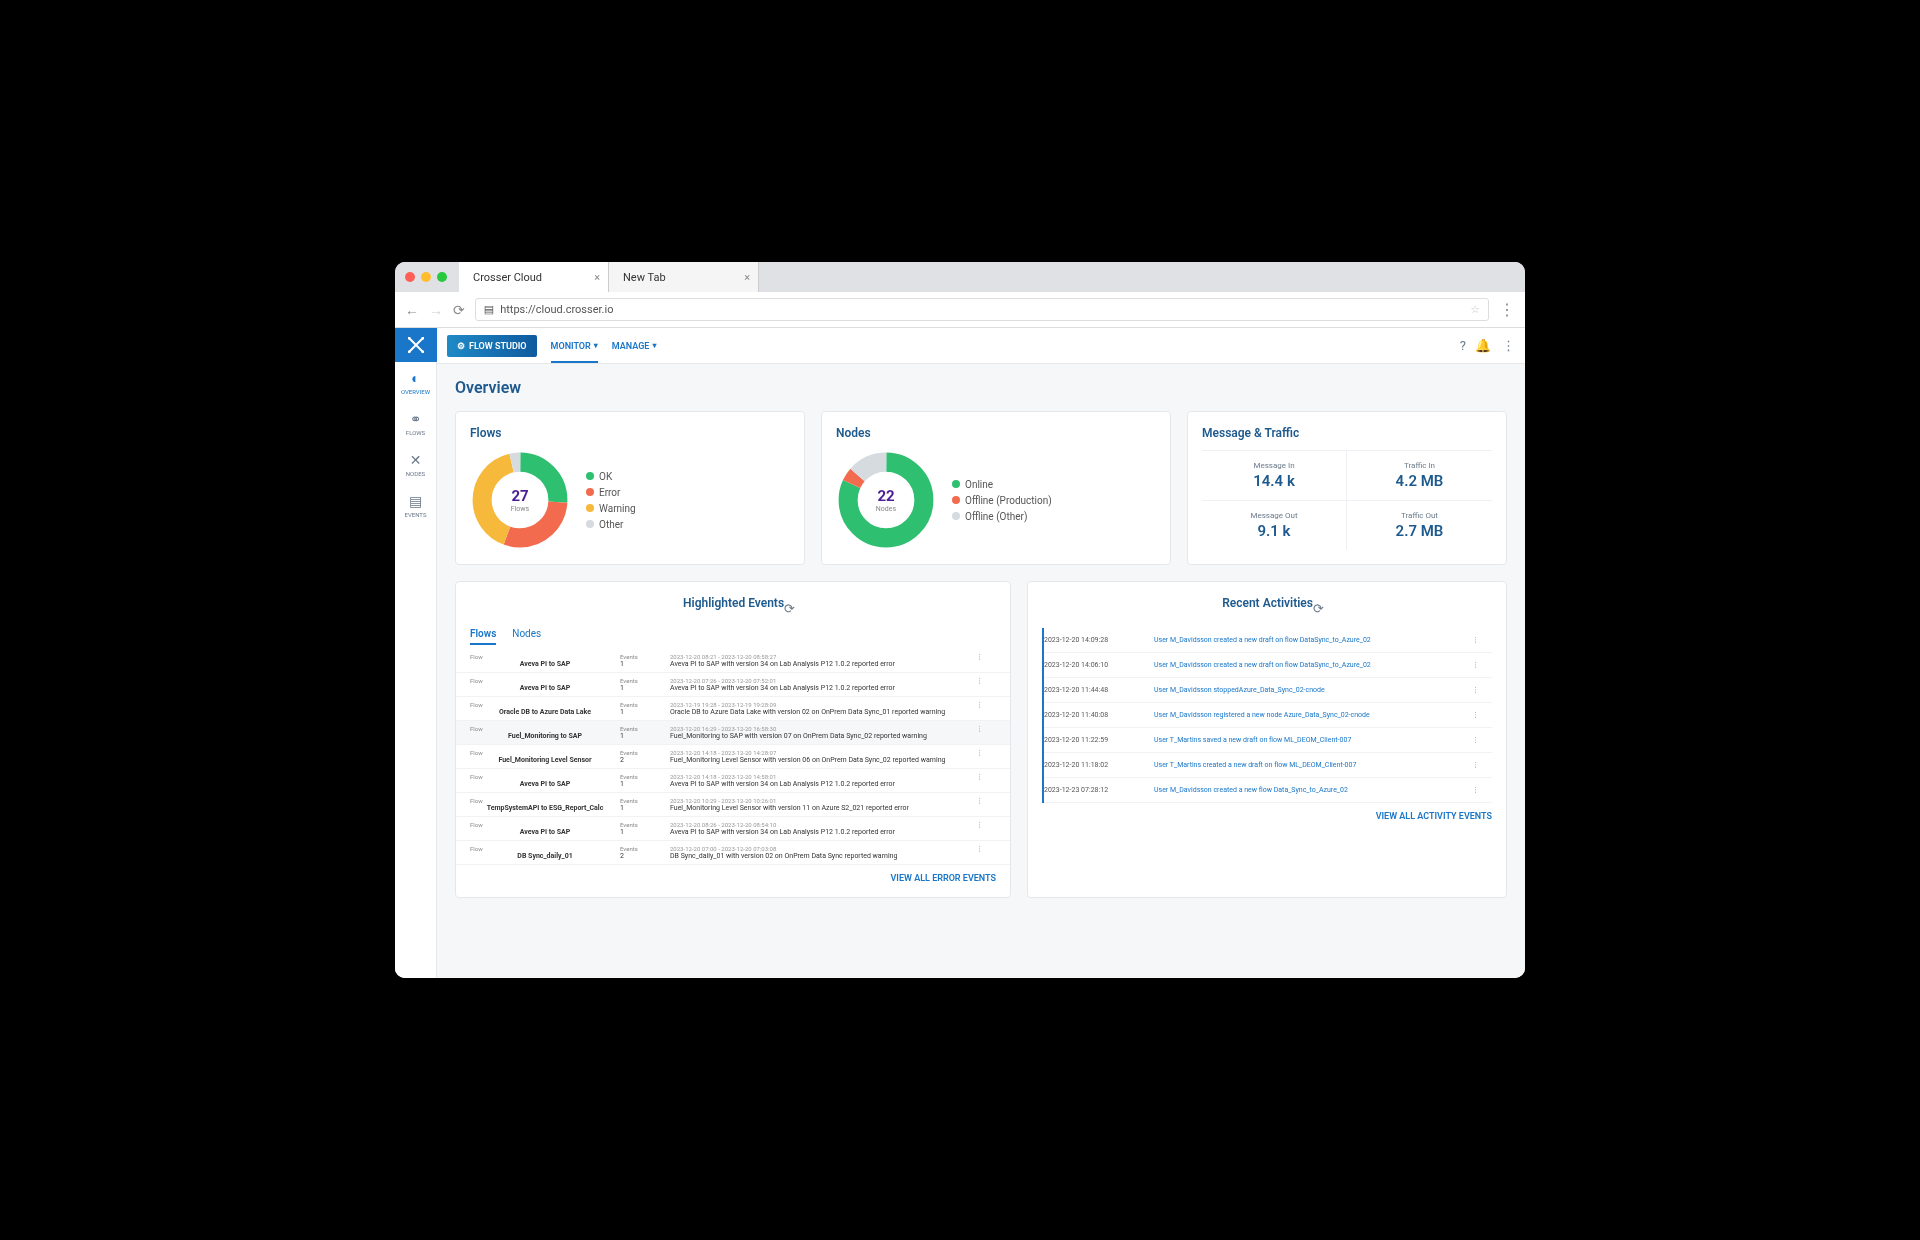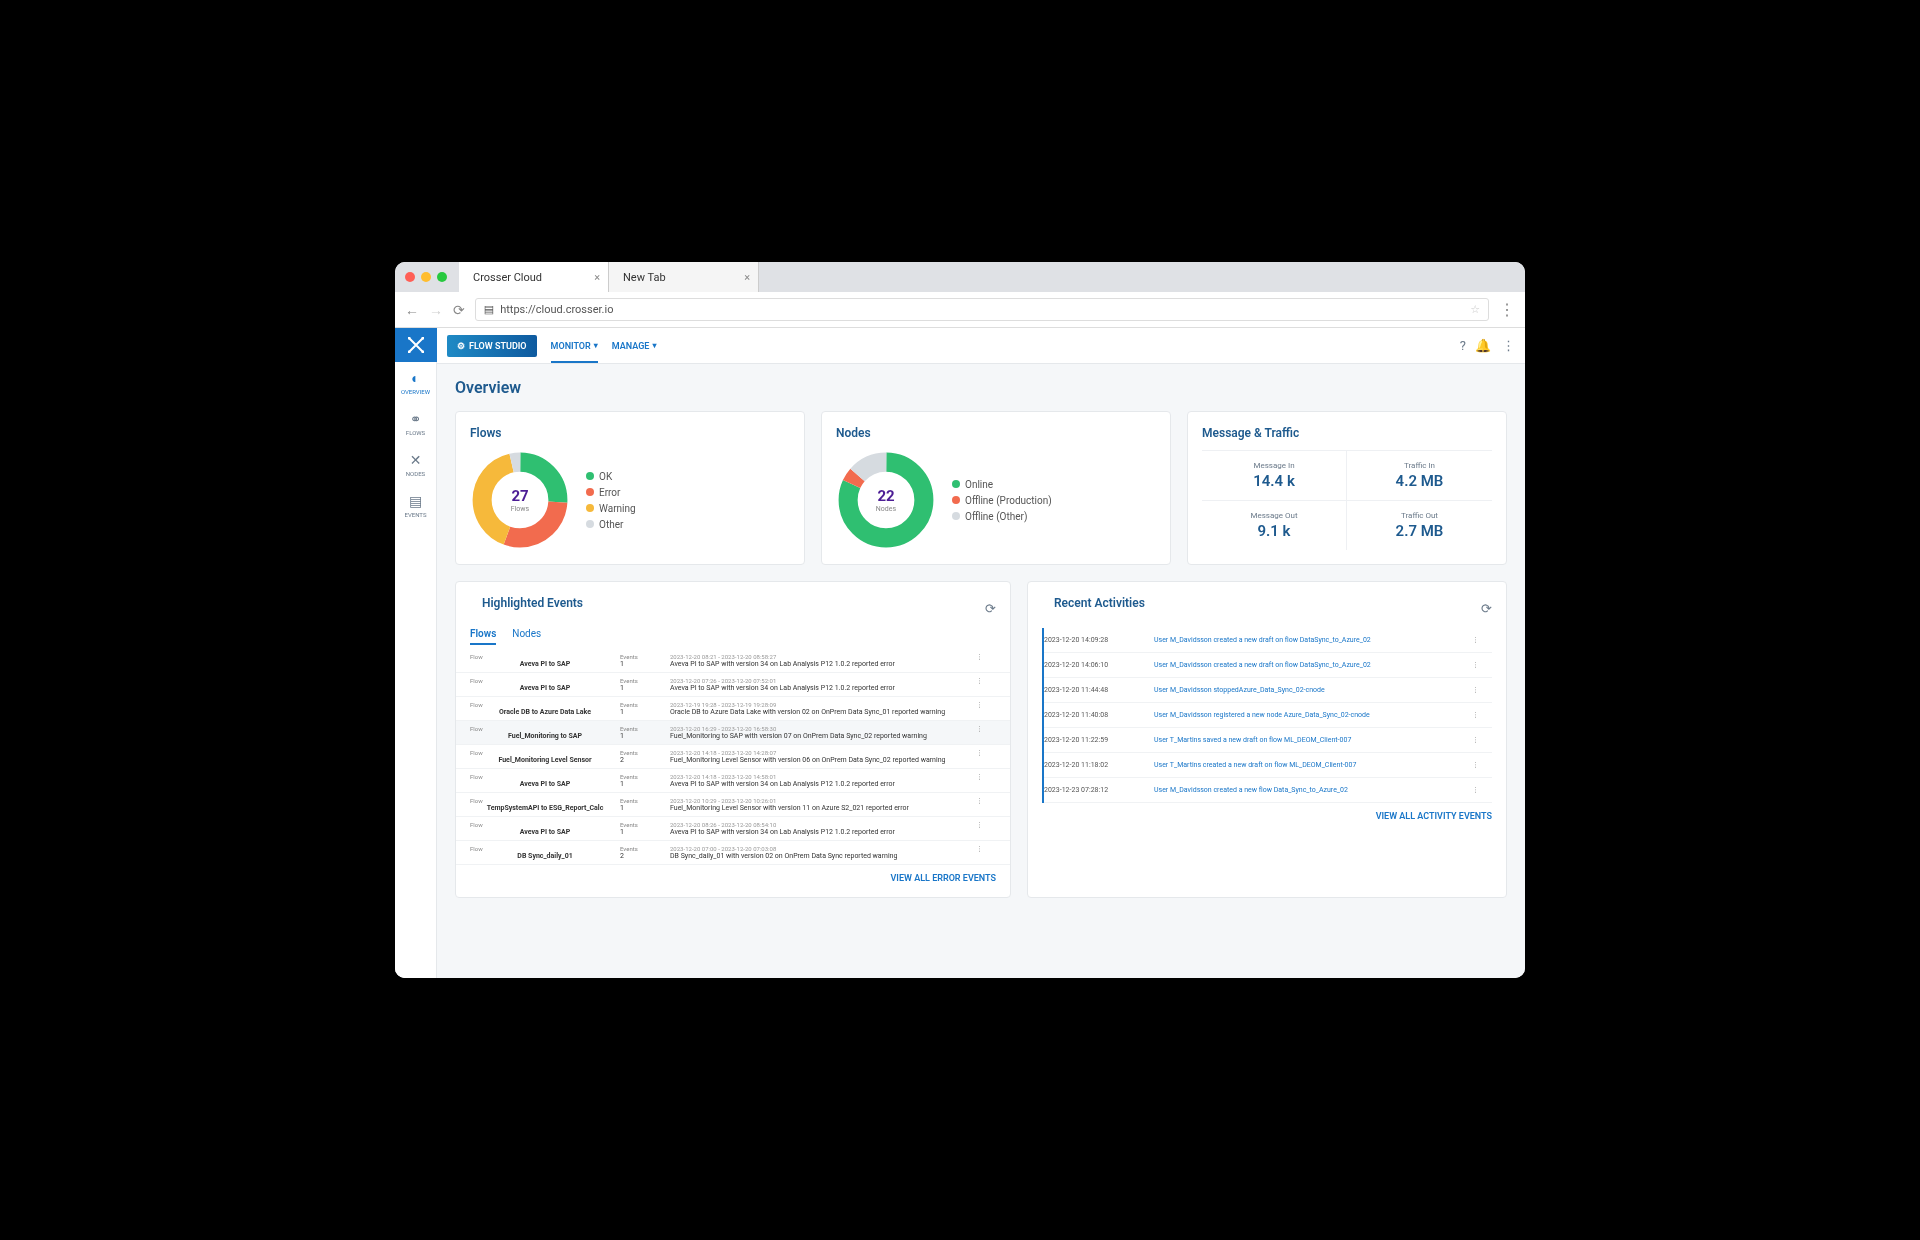--- a/index.html
+++ b/index.html
@@ -56,21 +56,21 @@
     .metrics-card { width: 320px; }
     .metrics-grid { display: grid; grid-template-columns: 1fr 1fr; }
     .metric-cell { padding: 10px; text-align: center; border-top: 1px solid #eef0f3; }
     .metric-cell:nth-child(odd) { border-right: 1px solid #eef0f3; }
     .metric-label { font-size: 8px; color: #6b7a8a; margin-bottom: 2px; }
     .metric-value { font-size: 15px; color: #1e5a8e; font-weight: 600; }
 
     .bottom-row { display: flex; gap: 16px; }
     .events-card { flex: 1; }
     .activities-card { width: 480px; }
-    .card-header { display: flex; align-items: center; justify-content: space-between; margin-left: 12px; }
+    .card-header { display: flex; align-items: center; justify-content: center; margin-left: 12px; }
     .refresh-icon { color: #6b7a8a; cursor: pointer; font-size: 13px; }
     .sub-tabs { display: flex; gap: 16px; margin-top: 8px; margin-bottom: 4px; font-size: 10px; }
     .sub-tab { color: #1976c8; padding-bottom: 4px; cursor: pointer; }
     .sub-tab.active { border-bottom: 2px solid #1976c8; font-weight: 600; }
 
     .events-list { max-height: 260px; overflow-y: auto; margin: 0 -14px; }
     .event-row { display: grid; grid-template-columns: 150px 50px 1fr 20px; padding: 4px 14px; border-bottom: 1px solid #f0f2f4; font-size: 7px; color: #333; }
     .event-row.highlight { background: #f5f7f9; }
     .event-head { color: #888; font-size: 6px; }
     .event-title { font-weight: 700; text-align: center; }

